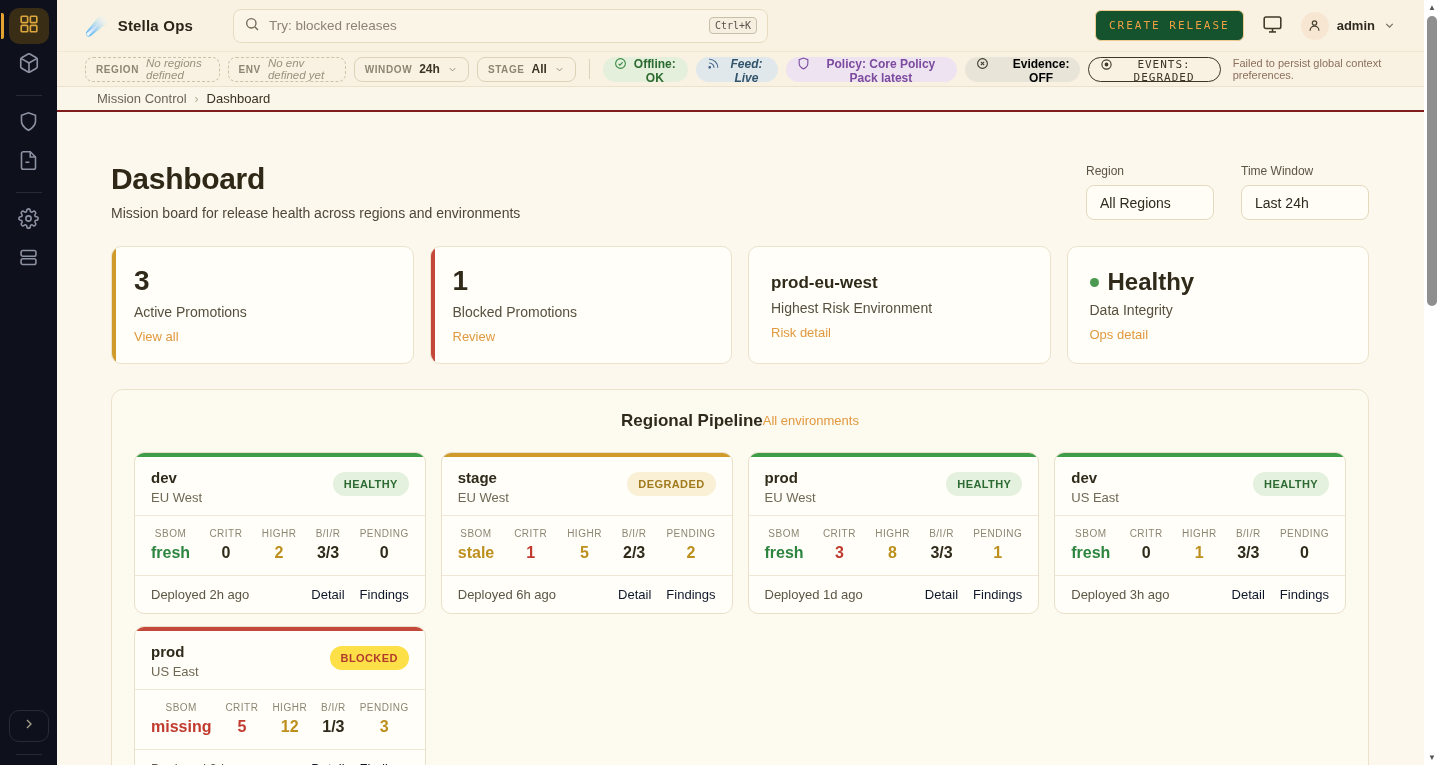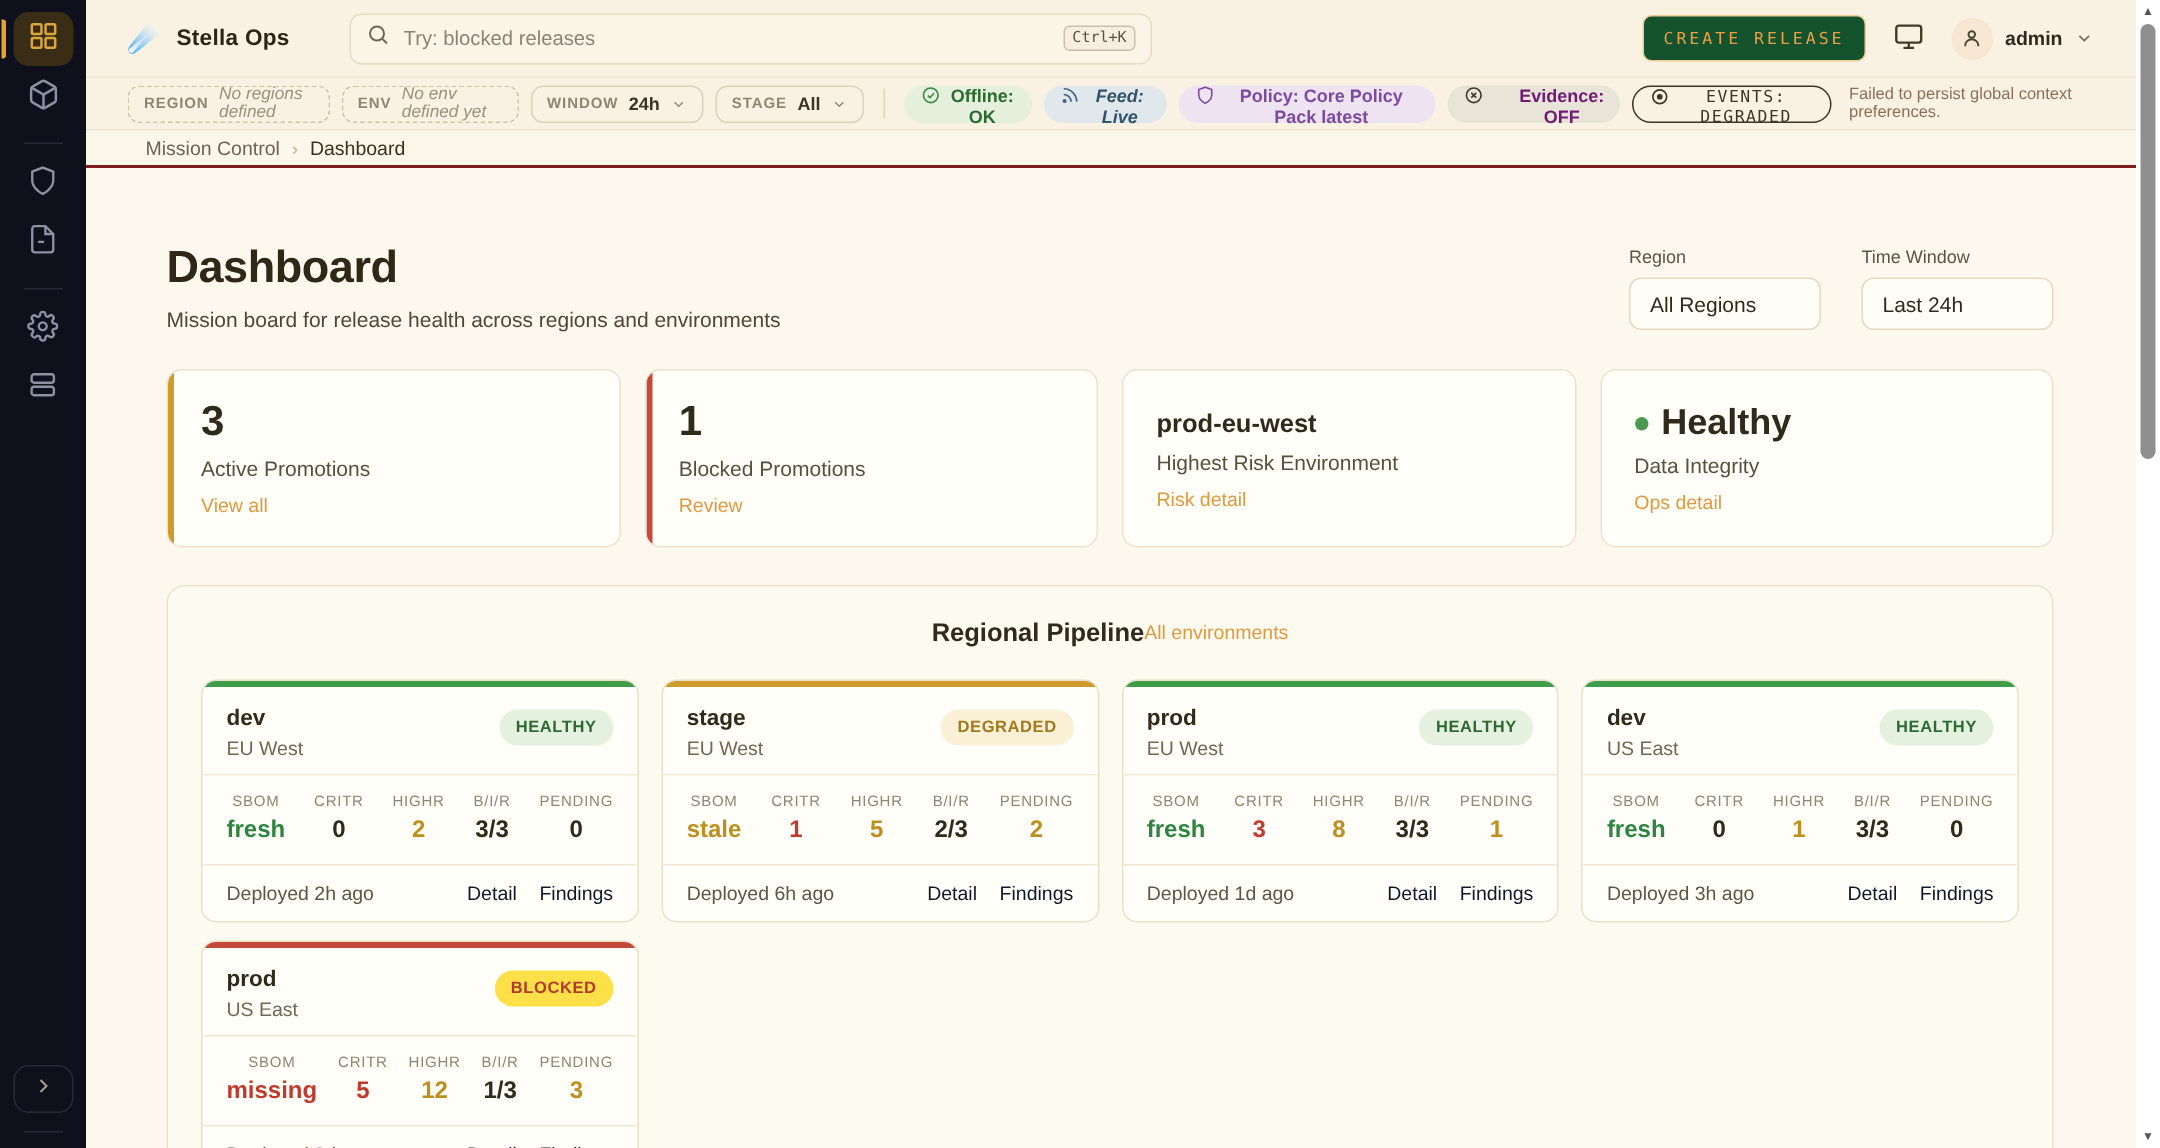--- a/index.html
+++ b/index.html
@@ -47,21 +47,21 @@
   .fpill .flabel { font-size:10px; font-weight:bold; letter-spacing:0.6px; color:#8d8672; }
   .fpill .fempty { font-size:11.5px; font-style:italic; color:#99917c; }
   .fpill .fval { font-size:12px; font-weight:bold; color:#3a3526; }
   .fpill svg { stroke:#8d8672; }
   .ctx-div { width:1px; height:20px; background:#ddd3bb; margin:0 5px; }
   .spill { display:inline-flex; align-items:flex-start; gap:6px; border-radius:999px; padding:0 11px; height:25px; font-size:12px; font-weight:bold; cursor:pointer; border:none; }
   .spill svg { flex:none; }
   .spill.green  { background:#e4efdc; color:#2c6b2f; } .spill.green svg  { stroke:#3c8a41; }
   .spill.blue   { background:#e0e8ec; color:#33536b;font-style:italic; } .spill.blue svg   { stroke:#40638a; }
   .spill.purple { background:#ede3f1; color:#7c4a9e; } .spill.purple svg { stroke:#7c4a9e; }
-  .spill.gray   { background:#e9e4d8; color:#701a75;gap:24px; } .spill.gray svg   { stroke:#3e3a2e; }
+  .spill.gray   { background:#e9e4d8; color:#000000;gap:24px; } .spill.gray svg   { stroke:#3e3a2e; }
   .spill.outline{ background:transparent; border:1.5px solid #3c3627; color:#3c3627; font-family:"DejaVu Sans Mono", monospace; font-size:11px; letter-spacing:1px; font-weight:normal; }
   .spill.outline svg { stroke:#3c3627; }
   .ctx-warn { font-size:11px; color:#8b6f5a; margin-left:4px; }
 
   
   .crumbbar { height:25px; border-bottom:2px solid #7f1d1d; display:flex; align-items:center; padding:0 40px; gap:8px; background:#fbf6ea; }
   .crumb { font-size:13px; color:#6b6455; cursor:pointer; }
   .crumb.current { color:#37311f; cursor:default; }
   .crumb-sep { color:#b3ab92; font-size:12px; }
 

